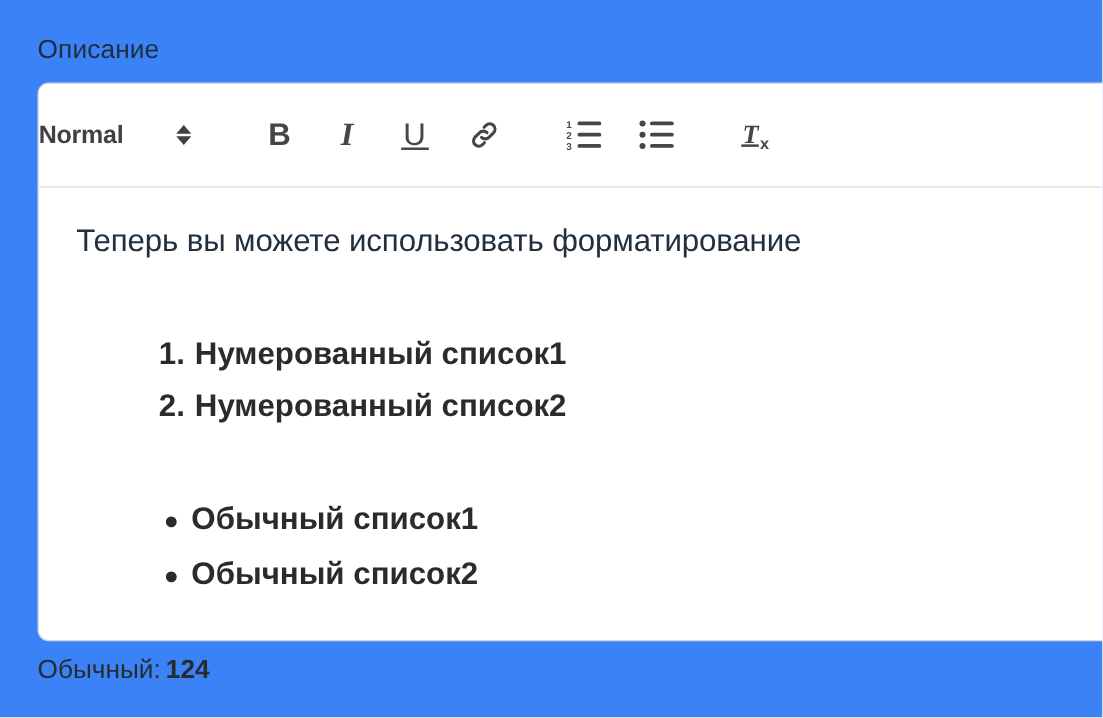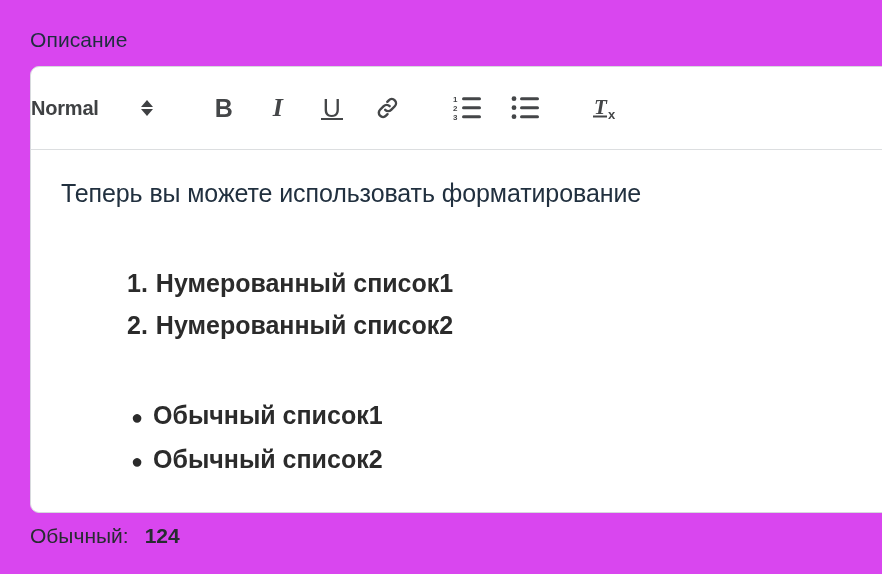--- a/index.html
+++ b/index.html
@@ -15,21 +15,21 @@
     font-family: "Liberation Sans", sans-serif;
     -webkit-font-smoothing: antialiased;
   }
 
   .page {
     position: relative;
     width: 882px;
     height: 574px;
     box-sizing: border-box;
     padding-left: 30px;
-    background: #d946ef;
+    background: #3b82f6;
   }
 
   
   .field-label {
     position: absolute;
     left: 30px;
     top: 26px;
     font-size: 21px;
     line-height: 28px;
     color: #1f2d3d;
@@ -192,21 +192,21 @@
     position: absolute;
     left: 30px;
     top: 522px;
     font-size: 21px;
     line-height: 28px;
     color: #272c30;
     white-space: nowrap;
   }
   .char-counter .count {
     font-weight: bold;
-    margin-left: 16px;
+    margin-left: 4px;
   }
 </style>
 </head>
 <body>
 
 <div class="page">
 
   <div class="field-label">Описание</div>
 
   <div class="editor-shell">

